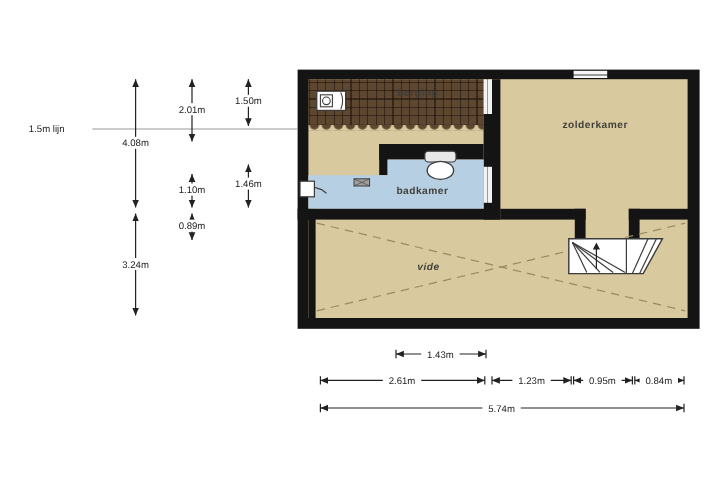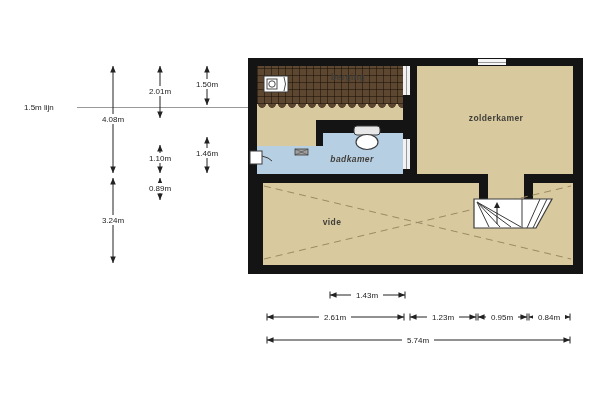--- a/index.html
+++ b/index.html
@@ -102,23 +102,23 @@
       <path d="M262,156 l6,2 l4,3" fill="none" stroke="#3a3a3a" stroke-width="1"></path>
     </g>
 
     <g>
       <rect x="295" y="149" width="13" height="6" fill="#9f9f9f" stroke="#3a3a3a" stroke-width="0.8"></rect>
       <path d="M295,149 l13,6 M308,149 l-13,6" stroke="#3a3a3a" stroke-width="0.5"></path>
     </g>
   </svg>
 
   <div class="room-label" style="left:348px;top:77px;">berging</div>
-  <div class="room-label" style="left:496px;top:118px;">zolderkamer</div>
-  <div class="room-label" style="left:352px;top:159px;font-style:italic;">badkamer</div>
-  <div class="room-label" style="left:332px;top:222px;">vide</div>
+  <div class="room-label" style="left:496px;top:104px;">zolderkamer</div>
+  <div class="room-label" style="left:352px;top:159px;">badkamer</div>
+  <div class="room-label" style="left:357px;top:222px;font-style:italic;">vide</div>
 
   <svg class="layer" width="600" height="400">
     <defs>
       <marker id="arr" viewBox="0 0 8 8" refX="7.5" refY="4" markerWidth="7" markerHeight="7" orient="auto-start-reverse">
         <path d="M0,0.8 L7.5,4 L0,7.2 Z" fill="#222"></path>
       </marker>
     </defs>
 
     <g>
       <line class="ref-line" x1="77" y1="107.5" x2="248" y2="107.5"></line>

